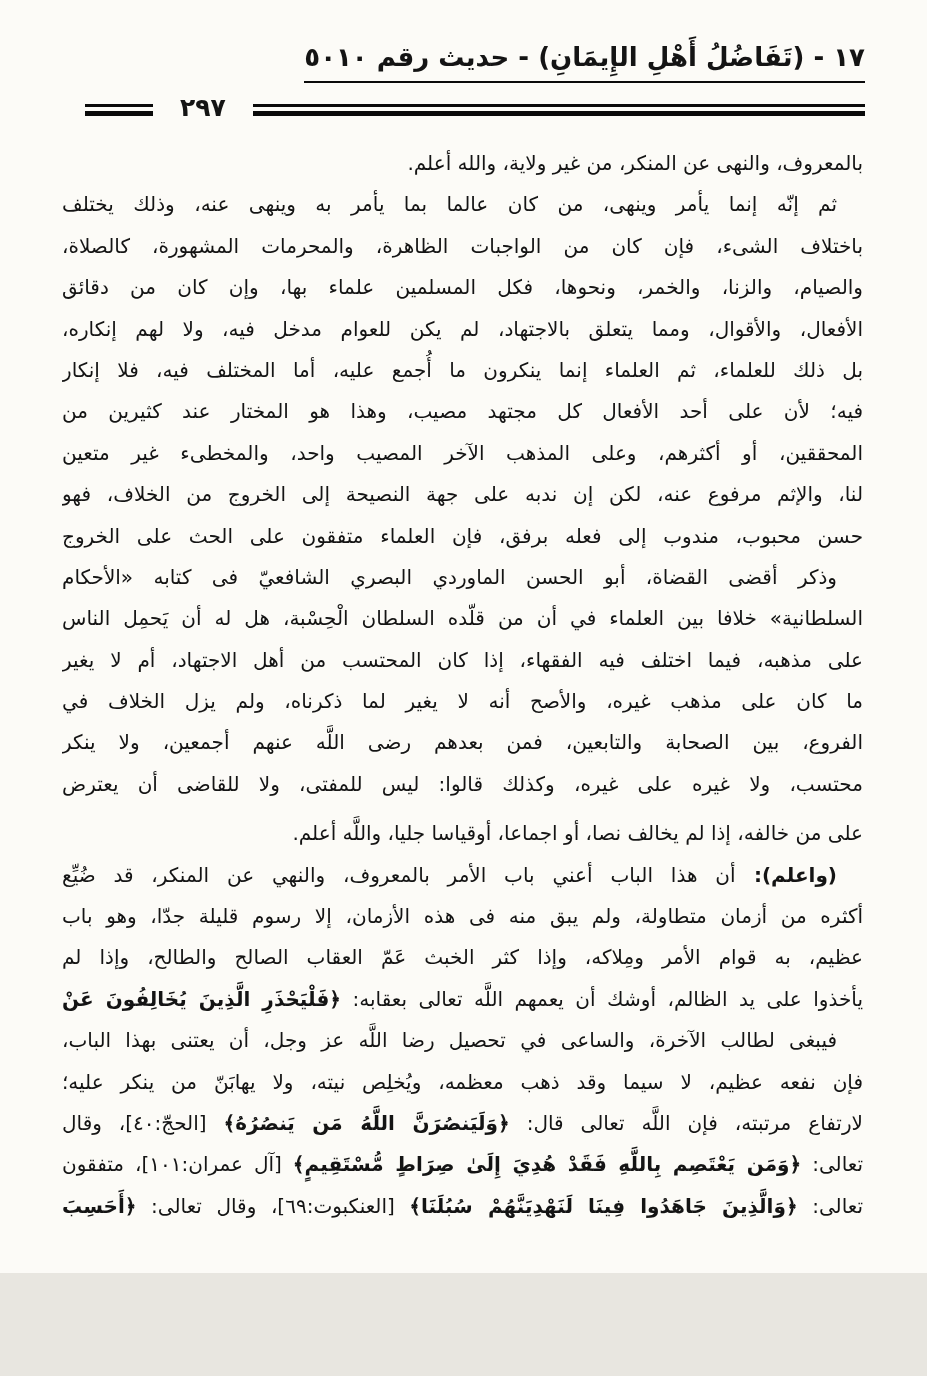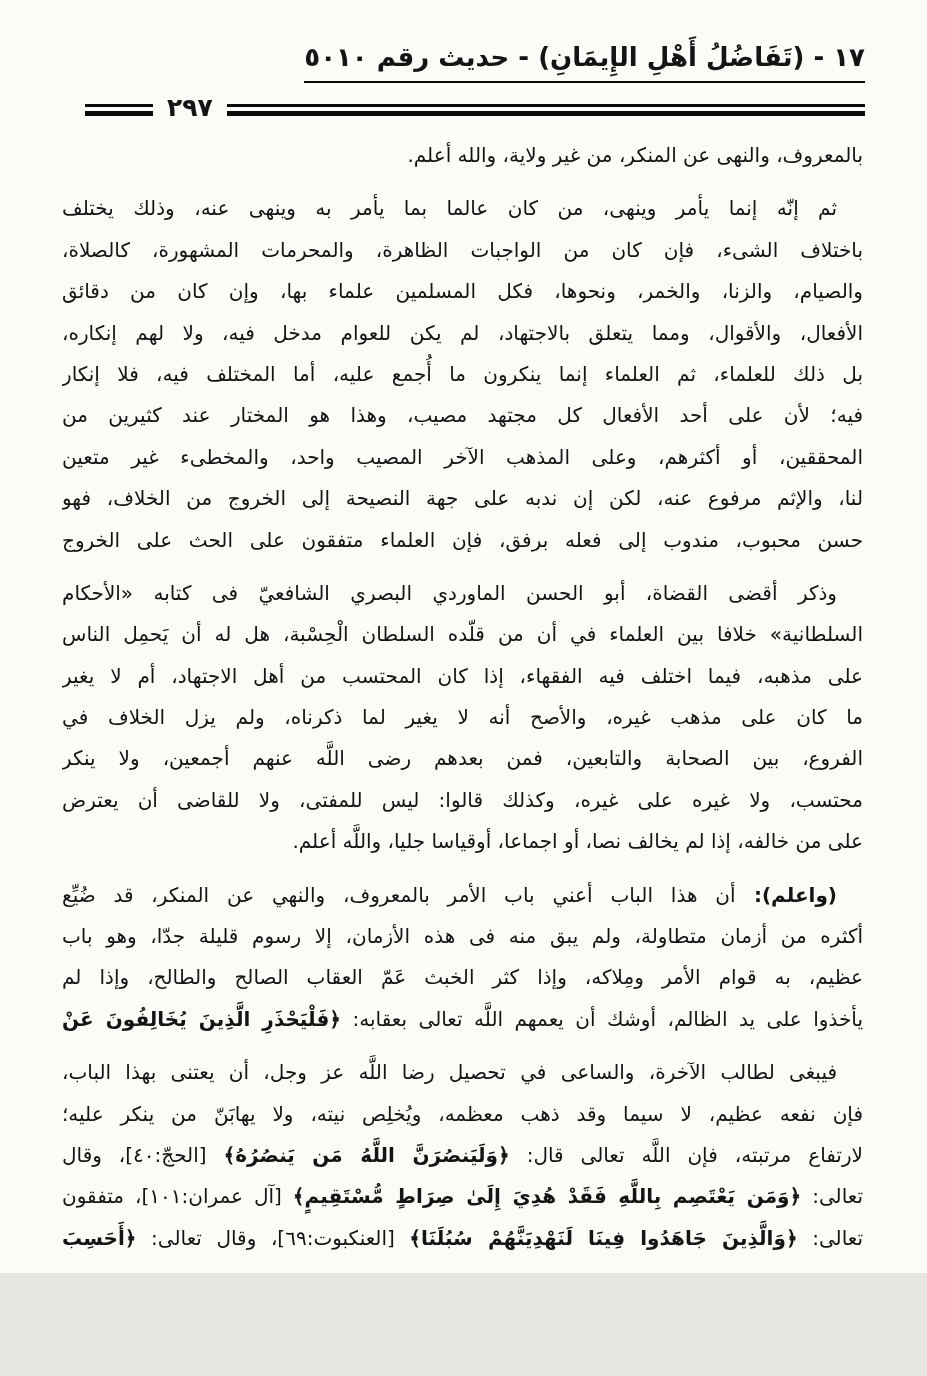--- a/index.html
+++ b/index.html
@@ -21,21 +21,21 @@
   .chapter-title{
     display:inline-block;
     font-size:26px;
     font-weight:bold;
     letter-spacing:0.5px;
     padding-bottom:9px;
     border-bottom:2.5px solid #0a0a0a;
   }
   .rule-row{
     position:absolute;top:97px;left:85px;right:62px;
-    display:flex;direction:ltr;align-items:center;gap:11px;justify-content:flex-end;
+    display:flex;direction:ltr;align-items:center;gap:24px;justify-content:flex-end;
   }
   .dbl{
     border-top:3px solid #0a0a0a;
     border-bottom:5px solid #0a0a0a;
     height:4px;
   }
   .dbl.short{width:68px;}
   .dbl.long{flex:1;}
   .page-number{
     font-weight:bold;font-size:25px;line-height:1;
@@ -45,22 +45,22 @@
     position:absolute;top:135px;right:64px;left:62px;bottom:0;
   }
   .line{
     height:41.4px;
     line-height:41.4px;
     font-size:20px;
     text-align:justify;
     text-align-last:justify;
     overflow:hidden;
   }
-  .line.indent{padding-right:26px;margin-top:12px;}
-  .line.end{text-align-last:start;}
+  .line.indent{padding-right:26px;}
+  .line.end{text-align-last:start;margin-top:8px;}
   .quran{font-weight:bold;}
 </style>
 </head>
 <body>
 
 <div class="page">
   <div class="header">
     <div class="chapter-title">١٧ - (تَفَاضُلُ أَهْلِ الإِيمَانِ) - حديث رقم ٥٠١٠</div>
   </div>
 

